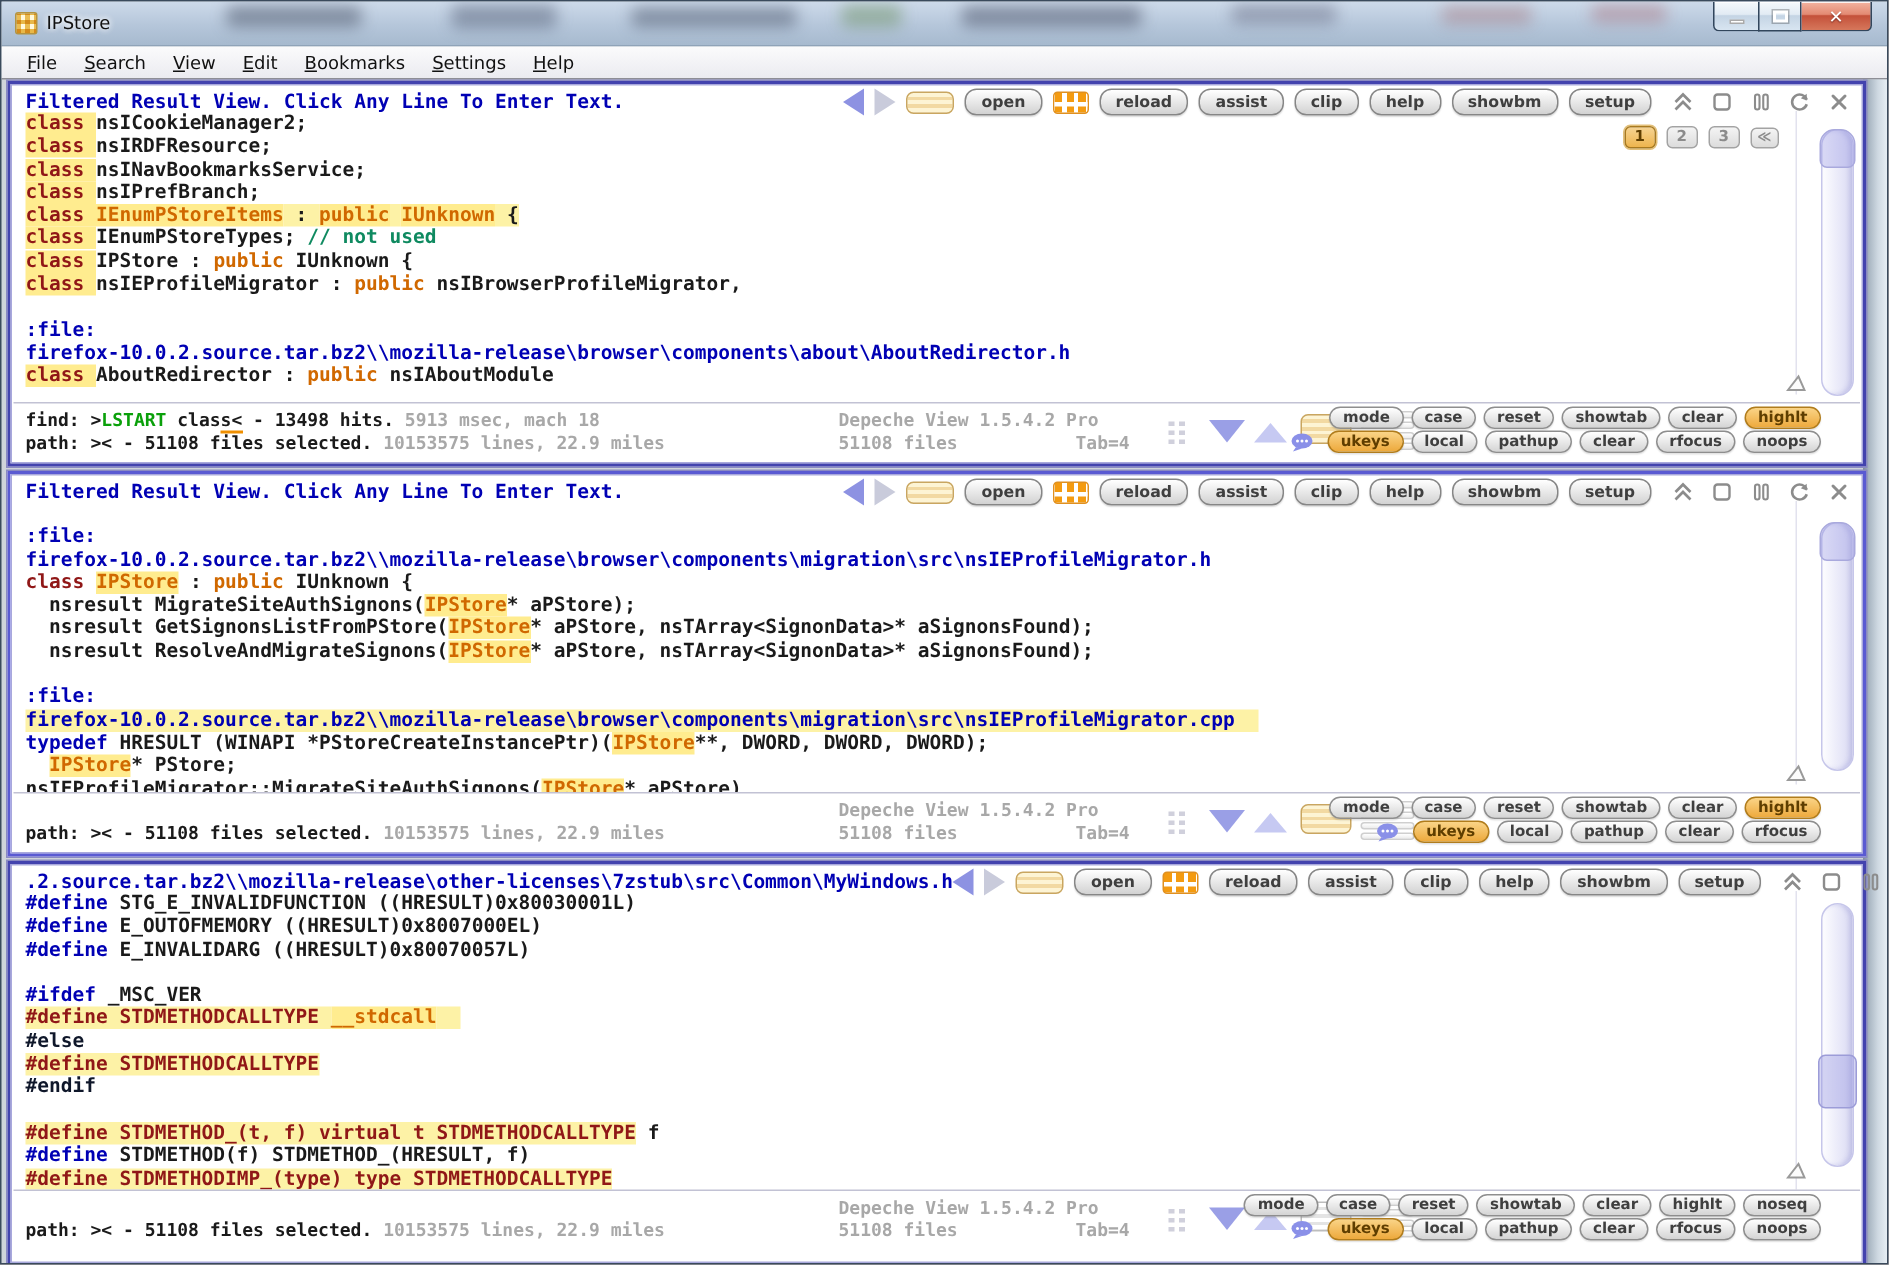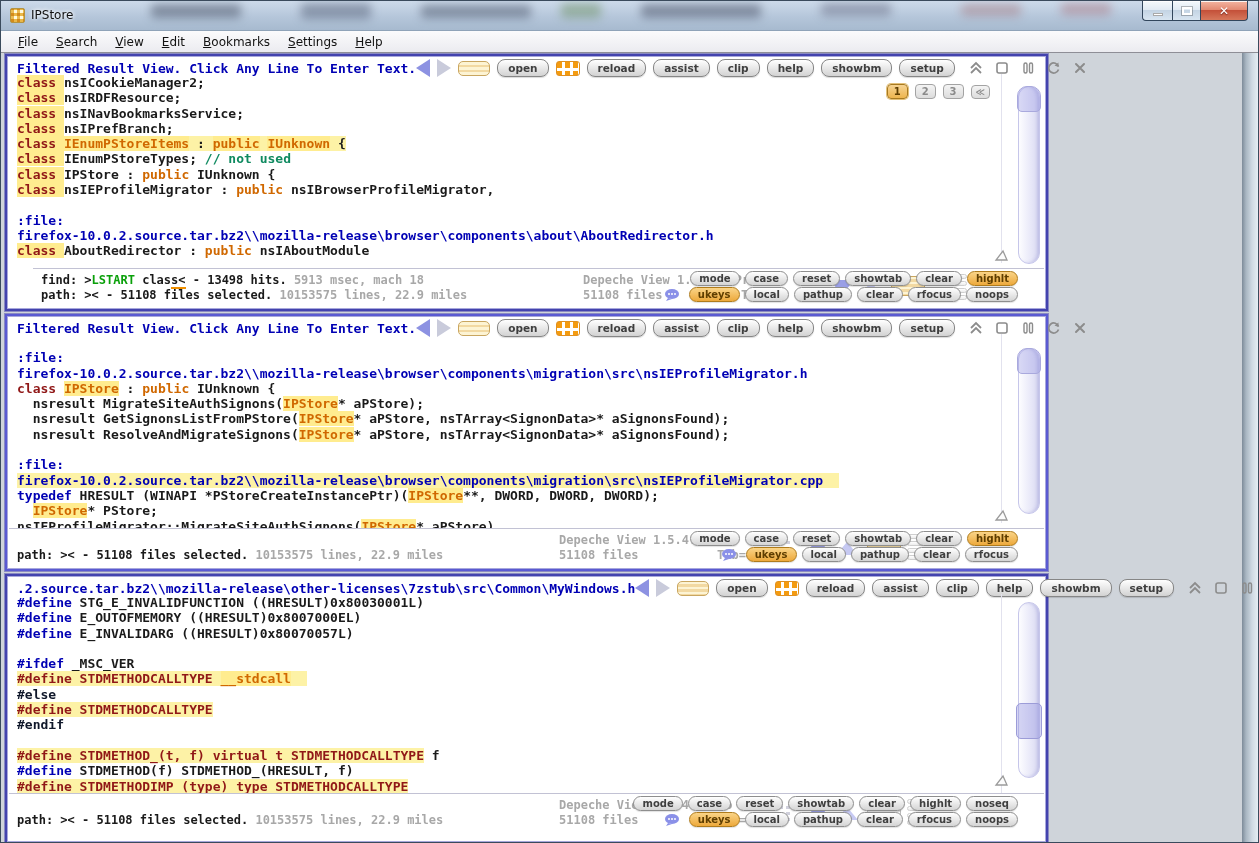--- a/index.html
+++ b/index.html
@@ -29,21 +29,21 @@
   .glyph-max{width:10px;height:8px;border:2px solid #fff;outline:1px solid rgba(40,40,40,.3);}
   .glyph-x{color:#fff;font-weight:bold;font-size:12px;text-shadow:0 1px 1px rgba(60,0,0,.6);}
   
   .menubar{position:absolute;top:30px;left:0;right:0;height:22px;display:flex;align-items:center;
     background:linear-gradient(#fbfbfc,#ebebf0);border-bottom:1px solid #8e8e96;
     padding-left:8px;font-size:12px;color:#111;}
   .mi{padding:2px 9px;cursor:default;}
   .rframe{position:absolute;top:52px;right:0;bottom:0;width:16px;
     background:linear-gradient(90deg,#7d8b99 0,#a9b6c2 4px,#cfd9e2 10px,#e6edf3 16px);}
   
-  .pane{position:absolute;left:4px;width:1043px;background:#fff;border:2px solid #4343ae;
+  .pane{position:absolute;left:4px;width:1239px;background:#fff;border:2px solid #4343ae;
     box-shadow:inset 0 0 0 1px #a8a8dc, 0 0 0 1px #8a8ac2;}
   .pane.focus{border-color:#5a5ad2;}
   .pane-head{position:absolute;top:3px;left:10px;right:8px;height:18px;display:flex;align-items:center;}
   .pane-title{color:#0000b4;font:bold 13px "DejaVu Sans Mono",monospace;white-space:pre;}
   .toolbar{margin-left:auto;display:flex;align-items:center;gap:7px;}
   .tri-l{width:0;height:0;border-top:9px solid transparent;border-bottom:9px solid transparent;
     border-right:14px solid #8d92e2;}
   .tri-r{width:0;height:0;border-top:9px solid transparent;border-bottom:9px solid transparent;
     border-left:14px solid #c9cbdb;}
   .pad{width:32px;height:15px;border:1px solid #c9a660;border-radius:5px;
@@ -194,21 +194,21 @@
       <span class="tab tico">≪</span>
     </div>
     <div class="content"><div class="cl"><span class="kw">class </span><span class="t">nsICookieManager2;</span></div><div class="cl"><span class="kw">class </span><span class="t">nsIRDFResource;</span></div><div class="cl"><span class="kw">class </span><span class="t">nsINavBookmarksService;</span></div><div class="cl"><span class="kw">class </span><span class="t">nsIPrefBranch;</span></div><div class="cl"><span class="kw">class </span><span class="ohl">IEnumPStoreItems</span><span class="thl"> : </span><span class="ohl">public</span><span class="thl"> </span><span class="ohl">IUnknown</span><span class="thl"> {</span></div><div class="cl"><span class="kw">class </span><span class="t">IEnumPStoreTypes; </span><span class="c">// not used</span></div><div class="cl"><span class="kw">class </span><span class="t">IPStore : </span><span class="o">public</span><span class="t"> IUnknown {</span></div><div class="cl"><span class="kw">class </span><span class="t">nsIEProfileMigrator : </span><span class="o">public</span><span class="t"> nsIBrowserProfileMigrator,</span></div><div class="cl">&nbsp;</div><div class="cl"><span class="b">:file:</span></div><div class="cl"><span class="b">firefox-10.0.2.source.tar.bz2\\mozilla-release\browser\components\about\AboutRedirector.h</span></div><div class="cl"><span class="kw">class </span><span class="t">AboutRedirector : </span><span class="o">public</span><span class="t"> nsIAboutModule</span></div></div>
     <div class="vline"></div>
     <div class="sb-thumb" style="top:30px;height:178px;">
         <span class="sb-cap"></span>
       </div>
     <svg class="rz" style="top:192px;" width="16" height="14">
         <path d="M2 12 L13 12 L9 3 Z" fill="#fcfcfc" stroke="#9a9a9a" stroke-width="1.3"></path>
       </svg>
-    <div class="status" style="top:212px;margin-left:24px;">
+    <div class="status" style="top:212px;">
       <div class="sline f"><span class="t">find: &gt;</span><span class="g">LSTART</span><span class="t"> clas</span><span class="cur">s&lt;</span><span class="t"> - 13498 hits. </span><span class="gr">5913 msec, mach 18</span></div>
       <div class="sline p"><span class="t">path: &gt;&lt; - 51108 files selected. </span><span class="gr">10153575 lines, 22.9 miles</span></div>
       <span class="ver">Depeche View 1.5.4.2 Pro</span>
       <span class="files">51108 files</span>
       <span class="tabw">Tab=4</span>
       <div class="sicons">
         <svg class="dots" width="14" height="20">
             <g fill="#d0d0dc">
               <rect x="1" y="2" width="4" height="3"></rect>
               <rect x="8" y="2" width="4" height="3"></rect>

